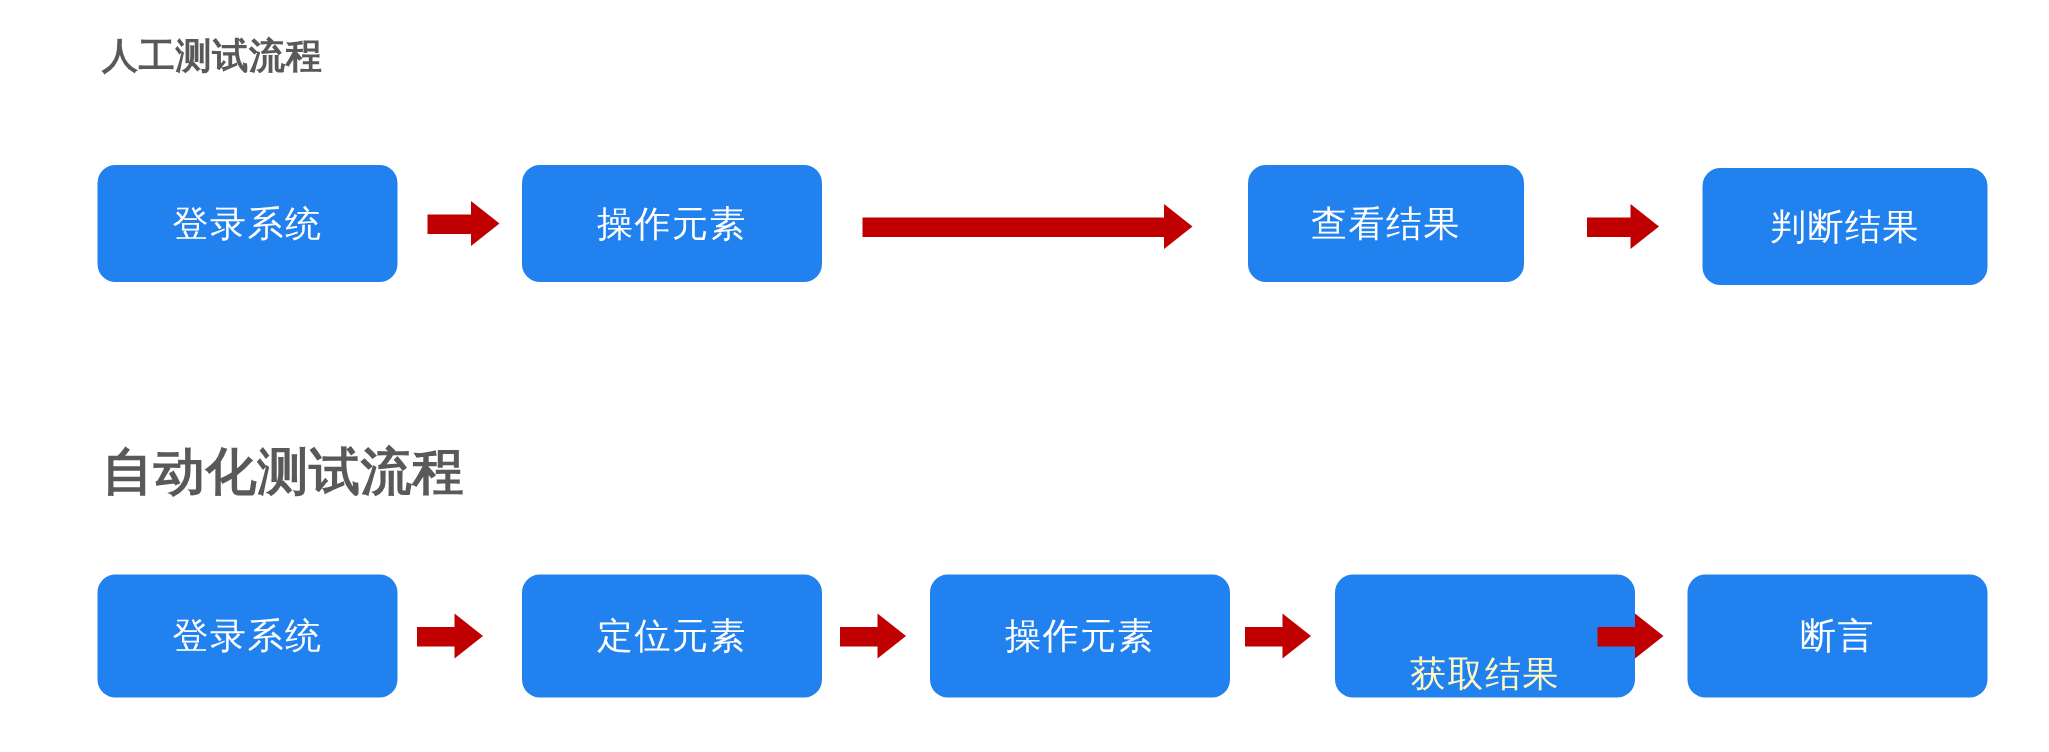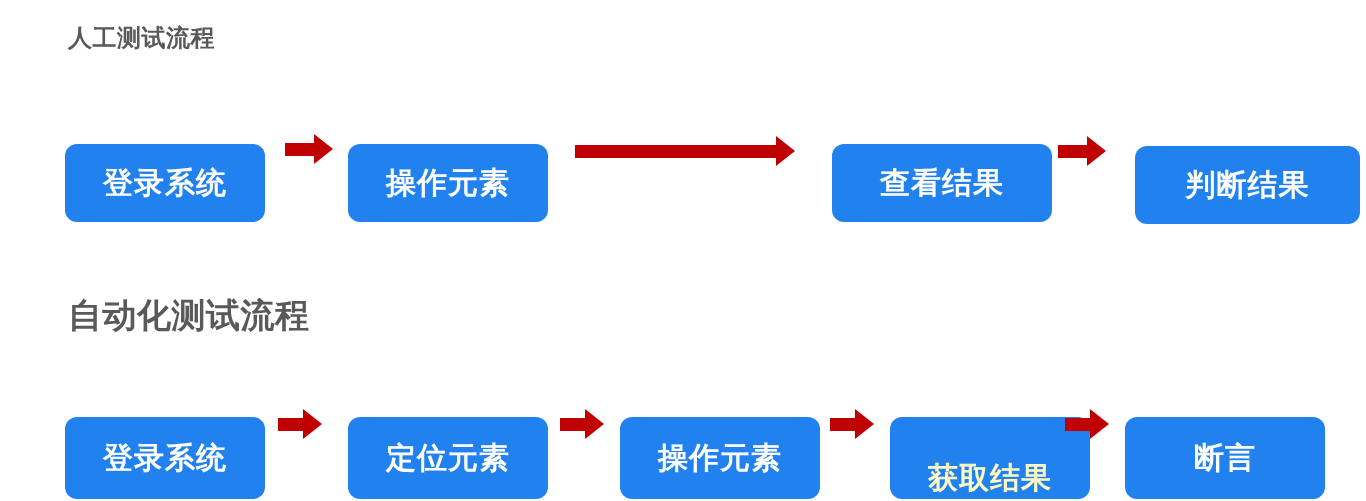--- a/index.html
+++ b/index.html
@@ -46,26 +46,25 @@
   #row-auto { top: 0; height: 501px; }
 
   .flow-node {
     position: absolute;
     background: #2181EE;
     border-radius: 12px;
     color: #ffffff;
     display: flex;
     align-items: center;
     justify-content: center;
-    font-size: 30px;
-    font-weight: bold;
+    font-size: 24px;
+    font-weight: normal;
     letter-spacing: 1px;
     box-sizing: border-box;
     white-space: nowrap;
-    margin-top: 34px;
   }
 
   
   .flow-arrow {
     position: absolute;
     display: flex;
     align-items: center;
     height: 30px;
   }
   .flow-arrow .shaft {
@@ -95,24 +94,24 @@
   <div class="section-title" id="title-auto">自动化测试流程</div>
 
   <div class="flow-row" id="row-auto"></div>
 
 <div class="flow-node" style="left: 65px; top: 110px; width: 200px; height: 78px; background: rgb(33, 129, 238); color: rgb(255, 255, 255);">
       <span>登录系统</span>
     </div>
     <div class="flow-node" style="left: 348px; top: 110px; width: 200px; height: 78px; background: rgb(33, 129, 238); color: rgb(255, 255, 255);">
       <span>操作元素</span>
     </div>
-    <div class="flow-node" style="left: 832px; top: 110px; width: 220px; height: 78px; background: rgb(33, 129, 238); color: rgb(255, 255, 255);">
+    <div class="flow-node" style="left: 832px; top: 110px; width: 184px; height: 78px; background: rgb(33, 129, 238); color: rgb(255, 255, 255);">
       <span>查看结果</span>
     </div>
-    <div class="flow-node" style="left: 1135px; top: 112px; width: 225px; height: 78px; background: rgb(33, 129, 238); color: rgb(255, 255, 255);">
+    <div class="flow-node" style="left: 1135px; top: 112px; width: 190px; height: 78px; background: rgb(33, 129, 238); color: rgb(255, 255, 255);">
       <span>判断结果</span>
     </div>
     <div class="flow-arrow" style="left: 285px; top: 134px; width: 48px;">
       <div class="shaft" style="background: rgb(192, 0, 0);"></div>
       <div class="head" style="border-left-color: rgb(192, 0, 0);"></div>
     </div>
     <div class="flow-arrow" style="left: 575px; top: 136px; width: 220px;">
       <div class="shaft" style="background: rgb(192, 0, 0);"></div>
       <div class="head" style="border-left-color: rgb(192, 0, 0);"></div>
     </div>

